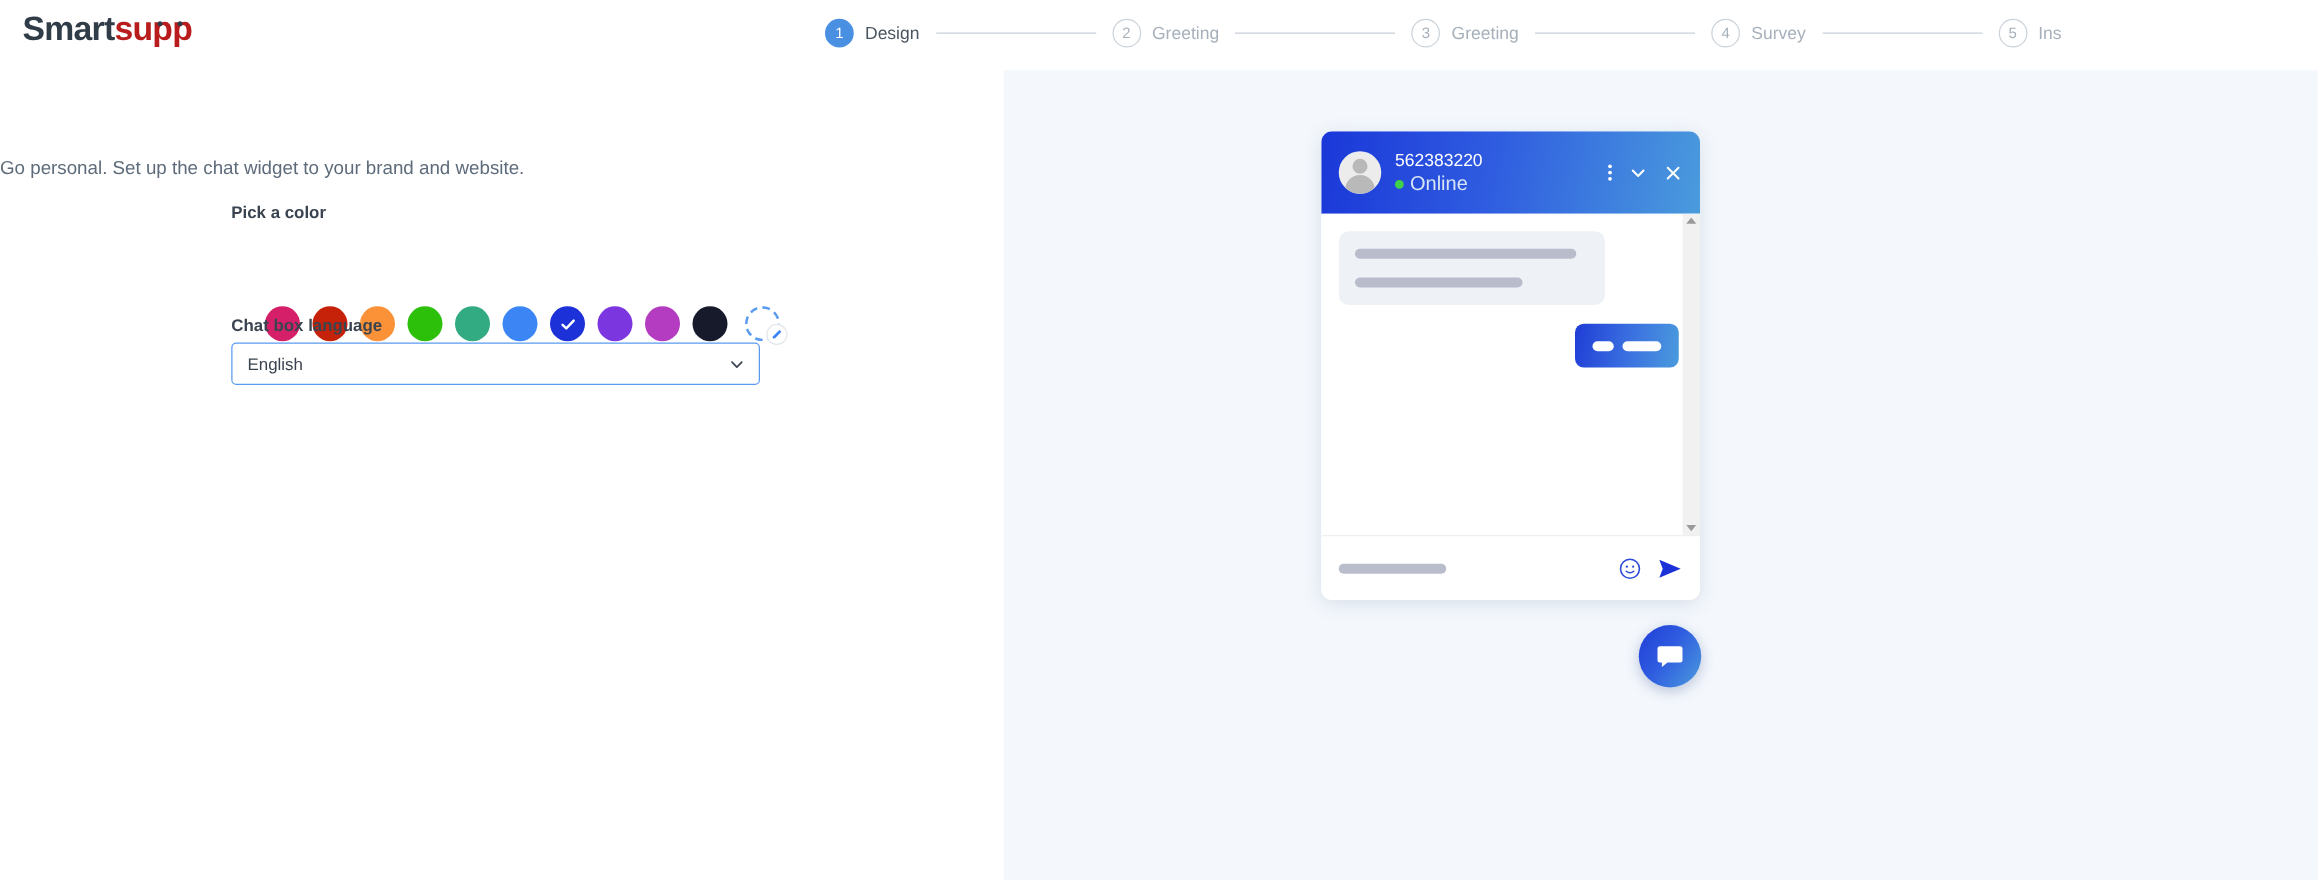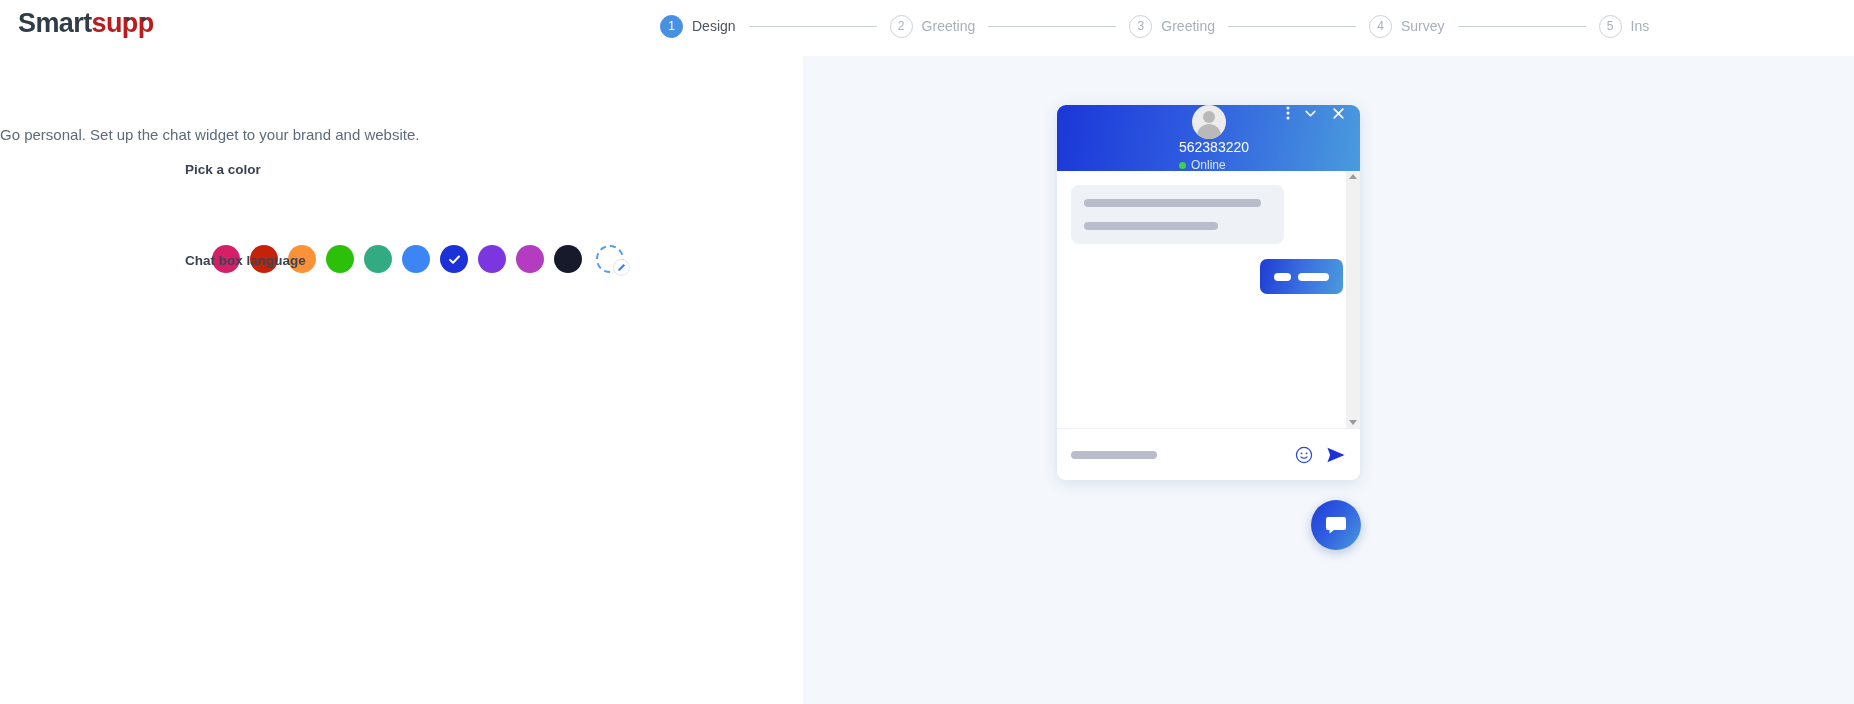--- a/index.html
+++ b/index.html
@@ -231,21 +231,20 @@
     flex-direction: column;
   }
   .chat-header {
     height: 66px;
     background: linear-gradient(100deg, #1a37d8 0%, #2f5ce0 45%, #4a9bdd 100%);
     display: flex;
     align-items: center;
     padding: 0 14px;
     position: relative;
     flex-shrink: 0;
-    flex-direction: column;
   }
   .avatar {
     width: 34px; height: 34px;
     border-radius: 50%;
     background: #ececec;
     overflow: hidden;
     flex-shrink: 0;
     position: relative;
   }
   .avatar-head {
@@ -275,21 +274,21 @@
     margin-top: 2px;
   }
   .online-dot {
     width: 7px; height: 7px;
     border-radius: 50%;
     background: #3fd14a;
     display: inline-block;
   }
   .chat-status-text {
     color: #d7e4f5;
-    font-size: 12px;
+    font-size: 16px;
   }
   .header-icons {
     position: absolute;
     right: 14px;
     display: flex;
     align-items: center;
     gap: 13px;
   }
   .hdr-icon { cursor: pointer; line-height: 0; }
 
@@ -454,20 +453,28 @@
       <span class="pencil-badge">
         <svg width="9" height="9" viewBox="0 0 16 16">
           <path d="M11.6 1.6 L14.4 4.4 L5.4 13.4 L2 14 L2.6 10.6 Z" fill="#3b82f6"></path>
         </svg>
       </span>
     </div>
   </div>
 
   <div class="field-label label-language">Chat box language</div>
 
+  <div class="select-wrap">
+    <div class="select-box">
+      <span>English</span>
+    </div>
+    <svg class="chev" width="13" height="13" viewBox="0 0 16 16">
+      <path d="M3.2 5.8 L8 10.6 L12.8 5.8" stroke="#3a4450" stroke-width="1.7" fill="none" stroke-linecap="round" stroke-linejoin="round"></path>
+    </svg>
+  </div>
 
 </div>
 
 <div class="preview-panel">
 
   <div class="chat-widget">
 
     <div class="chat-header">
       <div class="avatar">
         <span class="avatar-head"></span>

